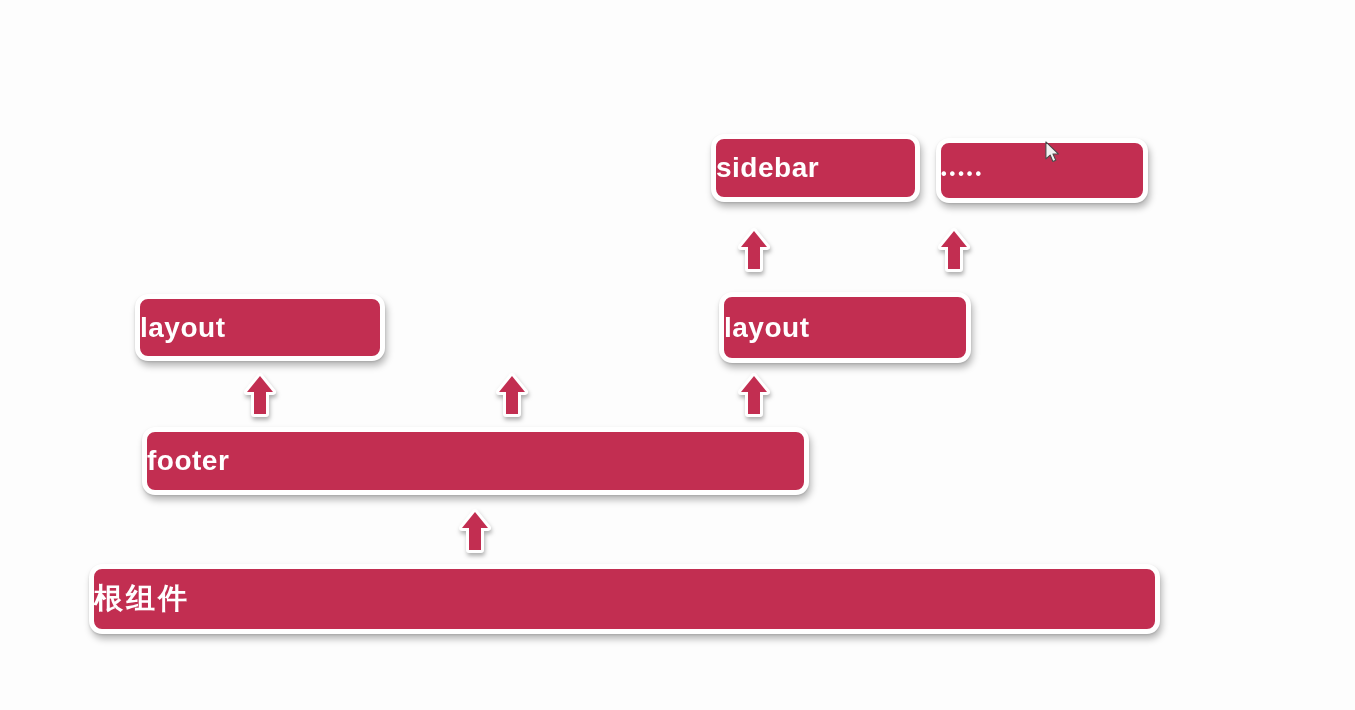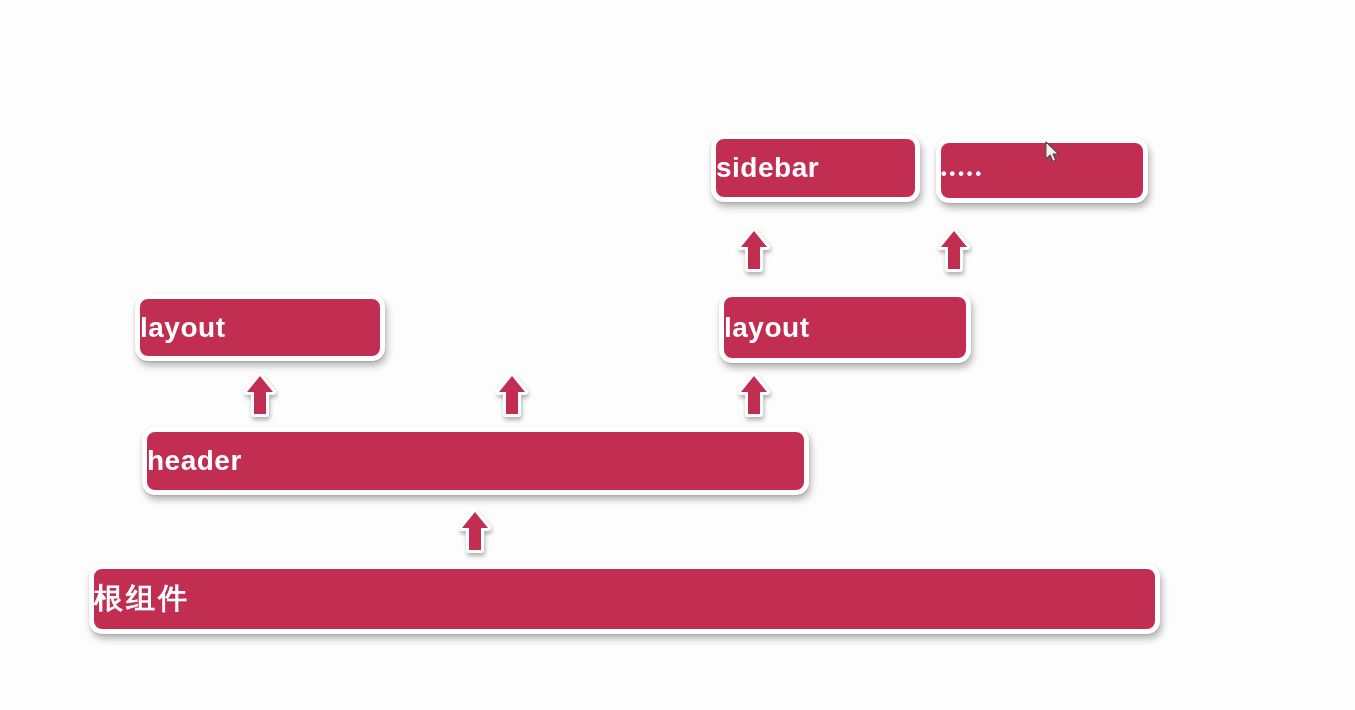--- a/index.html
+++ b/index.html
@@ -105,21 +105,21 @@
     <path d="M18 4 L31 20 L24 20 L24 42 L12 42 L12 20 L5 20 Z"></path>
   </svg>
   <svg class="arrow" style="left:494px; top:372px;" viewBox="0 0 36 46" aria-hidden="true">
     <path d="M18 4 L31 20 L24 20 L24 42 L12 42 L12 20 L5 20 Z"></path>
   </svg>
   <svg class="arrow" style="left:736px; top:372px;" viewBox="0 0 36 46" aria-hidden="true">
     <path d="M18 4 L31 20 L24 20 L24 42 L12 42 L12 20 L5 20 Z"></path>
   </svg>
 
   <div class="node" style="left:142px; top:427px; width:667px; height:68px;">
-    <span class="label">header</span>
+    <span class="label">footer</span>
   </div>
 
   <svg class="arrow" style="left:457px; top:508px;" viewBox="0 0 36 46" aria-hidden="true">
     <path d="M18 4 L31 20 L24 20 L24 42 L12 42 L12 20 L5 20 Z"></path>
   </svg>
 
   <div class="node" style="left:89px; top:564px; width:1071px; height:70px;">
     <span class="label cjk">根组件</span>
   </div>
 

